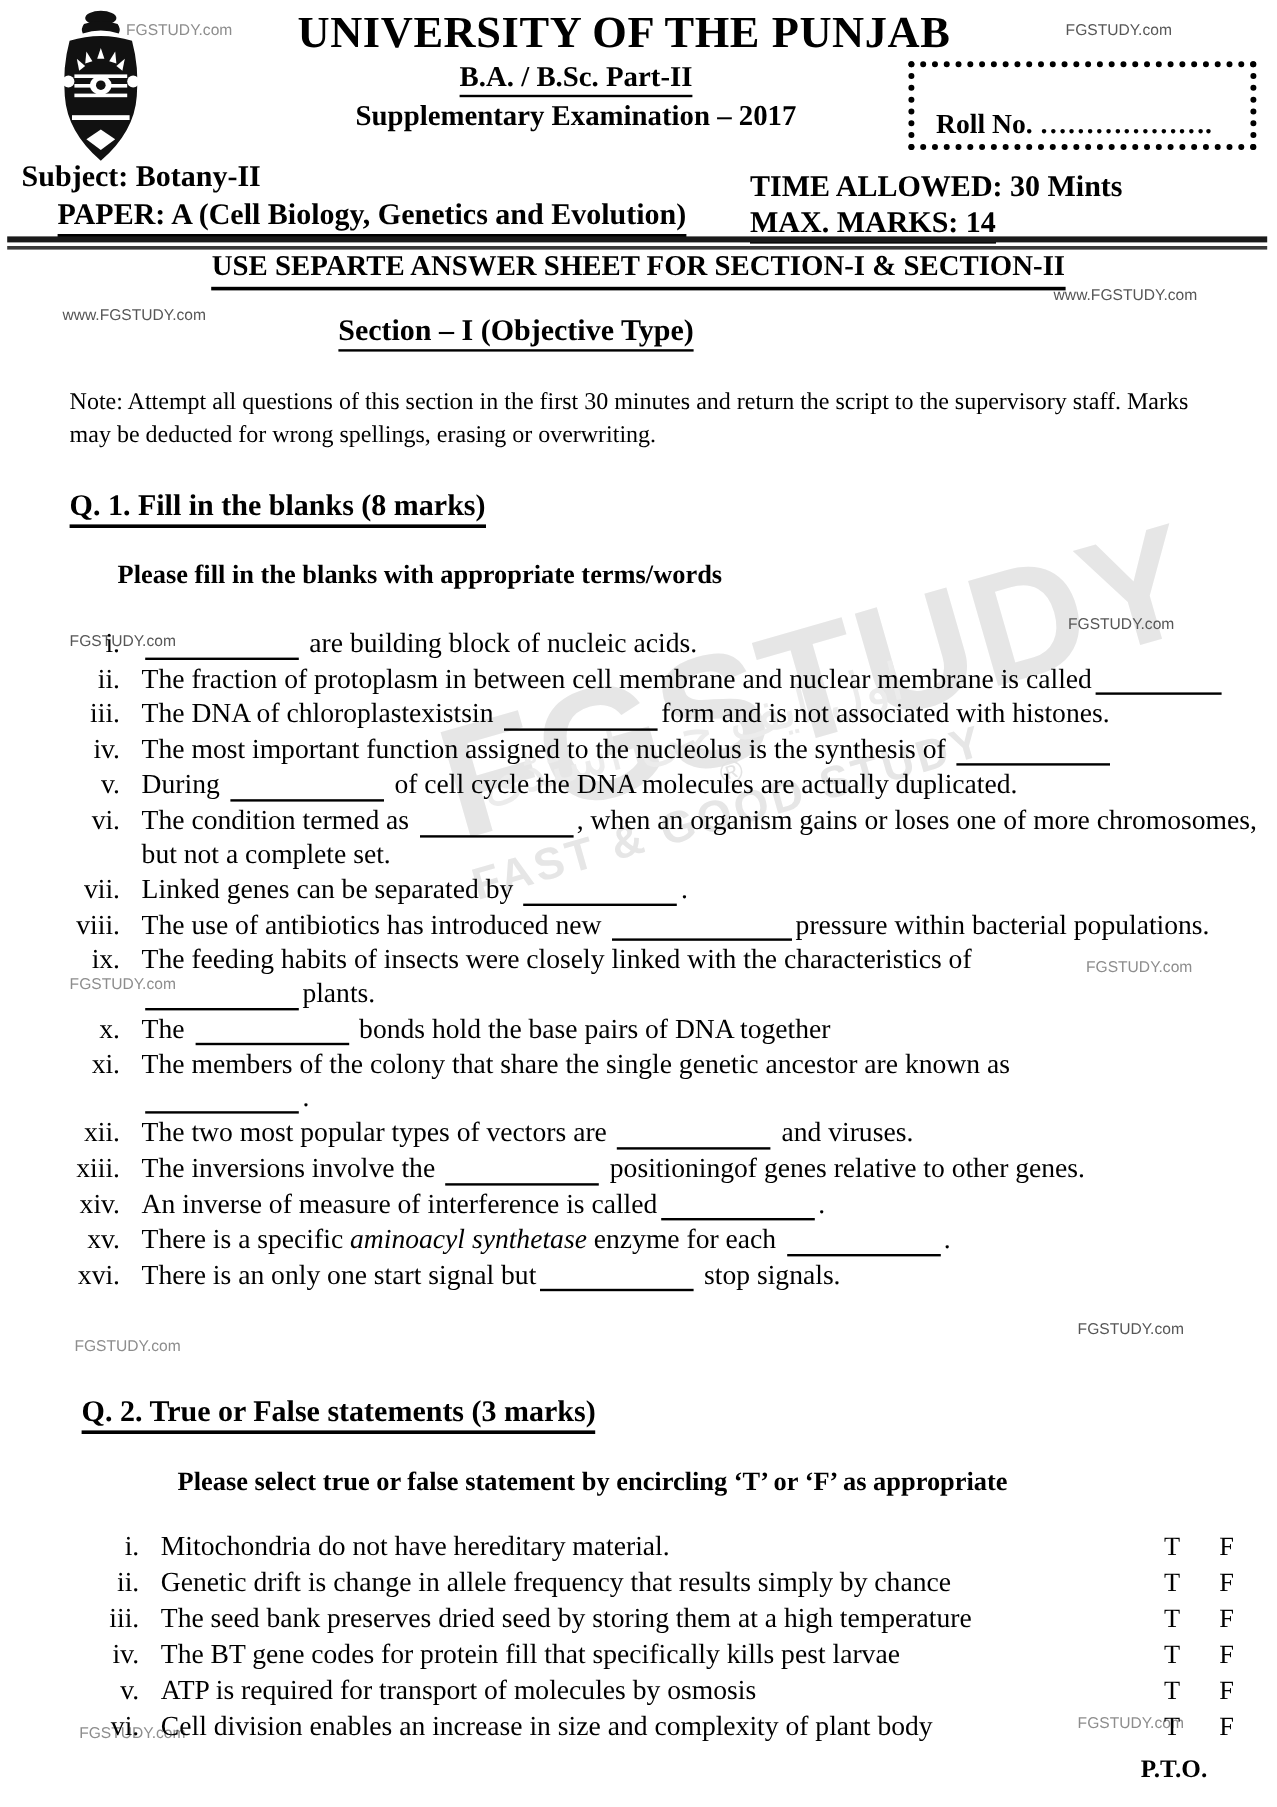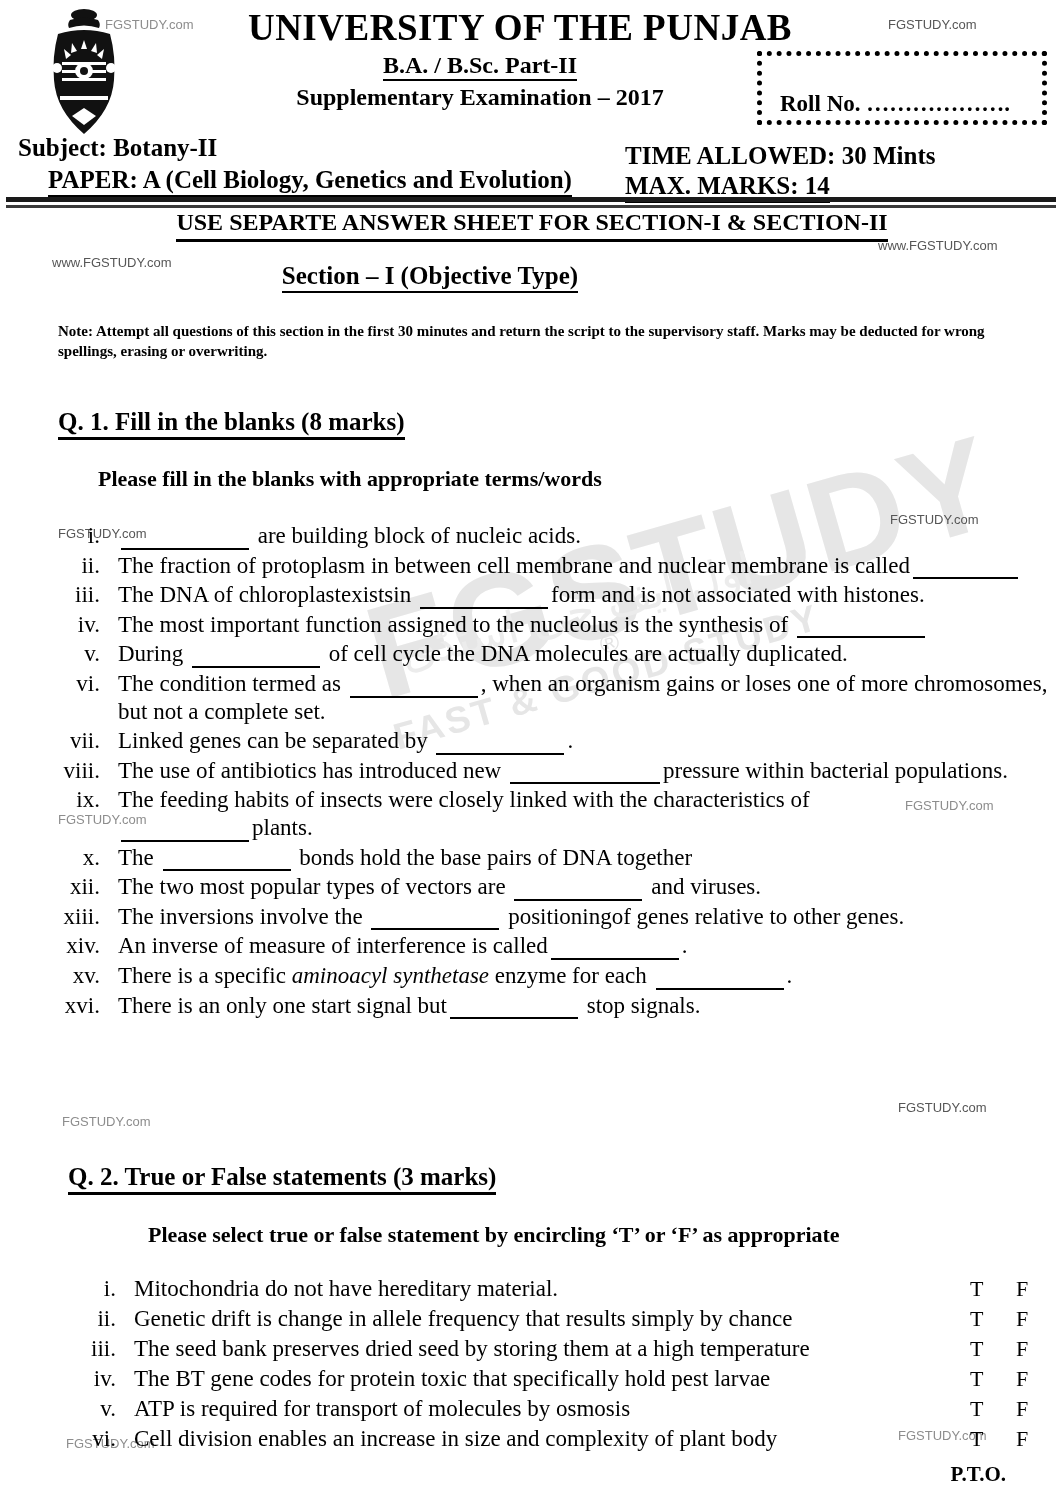--- a/index.html
+++ b/index.html
@@ -220,22 +220,22 @@
     font-weight: bold;
     z-index: 2;
   }
   .section-title span { border-bottom: 2px solid #000; padding-bottom: 2px; }
 
   .note-block {
     position: absolute;
     left: 58px;
     top: 322px;
     width: 960px;
-    font-size: 15px;
-    font-weight: bold;
+    font-size: 20px;
+    font-weight: normal;
     line-height: 1.33;
     z-index: 2;
   }
 
   .q-head {
     position: absolute;
     font-size: 25px;
     font-weight: bold;
     border-bottom: 3px solid #000;
     padding-bottom: 1px;
@@ -461,20 +461,24 @@
     <div class="brow">
       <div class="bnum">ix.</div>
       <div class="btext"><span>The feeding habits of insects were closely linked with the characteristics of</span><br><span class="blank b-md"></span><span>plants.</span></div>
     </div>
 
     <div class="brow">
       <div class="bnum">x.</div>
       <div class="btext"><span>The</span> <span class="blank b-md"></span> <span>bonds hold the base pairs of DNA together</span></div>
     </div>
 
+    <div class="brow">
+      <div class="bnum">xi.</div>
+      <div class="btext"><span>The members of the colony that share the single genetic ancestor are known as</span><br><span class="blank b-md"></span><span>.</span></div>
+    </div>
 
     <div class="brow">
       <div class="bnum">xii.</div>
       <div class="btext"><span>The two most popular types of vectors are</span> <span class="blank b-md"></span> <span>and viruses.</span></div>
     </div>
 
     <div class="brow">
       <div class="bnum">xiii.</div>
       <div class="btext"><span>The inversions involve the</span> <span class="blank b-md"></span> <span>positioningof genes relative to other genes.</span></div>
     </div>
@@ -513,21 +517,21 @@
       <div class="tff">F</div>
     </div>
     <div class="tfrow">
       <div class="tfnum">iii.</div>
       <div class="tfstat">The seed bank preserves dried seed by storing them at a  high temperature</div>
       <div class="tft">T</div>
       <div class="tff">F</div>
     </div>
     <div class="tfrow">
       <div class="tfnum">iv.</div>
-      <div class="tfstat">The BT gene codes for protein toxic that specifically hold pest larvae</div>
+      <div class="tfstat">The BT gene codes for protein fill that specifically kills pest larvae</div>
       <div class="tft">T</div>
       <div class="tff">F</div>
     </div>
     <div class="tfrow">
       <div class="tfnum">v.</div>
       <div class="tfstat">ATP is required for transport of molecules by osmosis</div>
       <div class="tft">T</div>
       <div class="tff">F</div>
     </div>
     <div class="tfrow">

